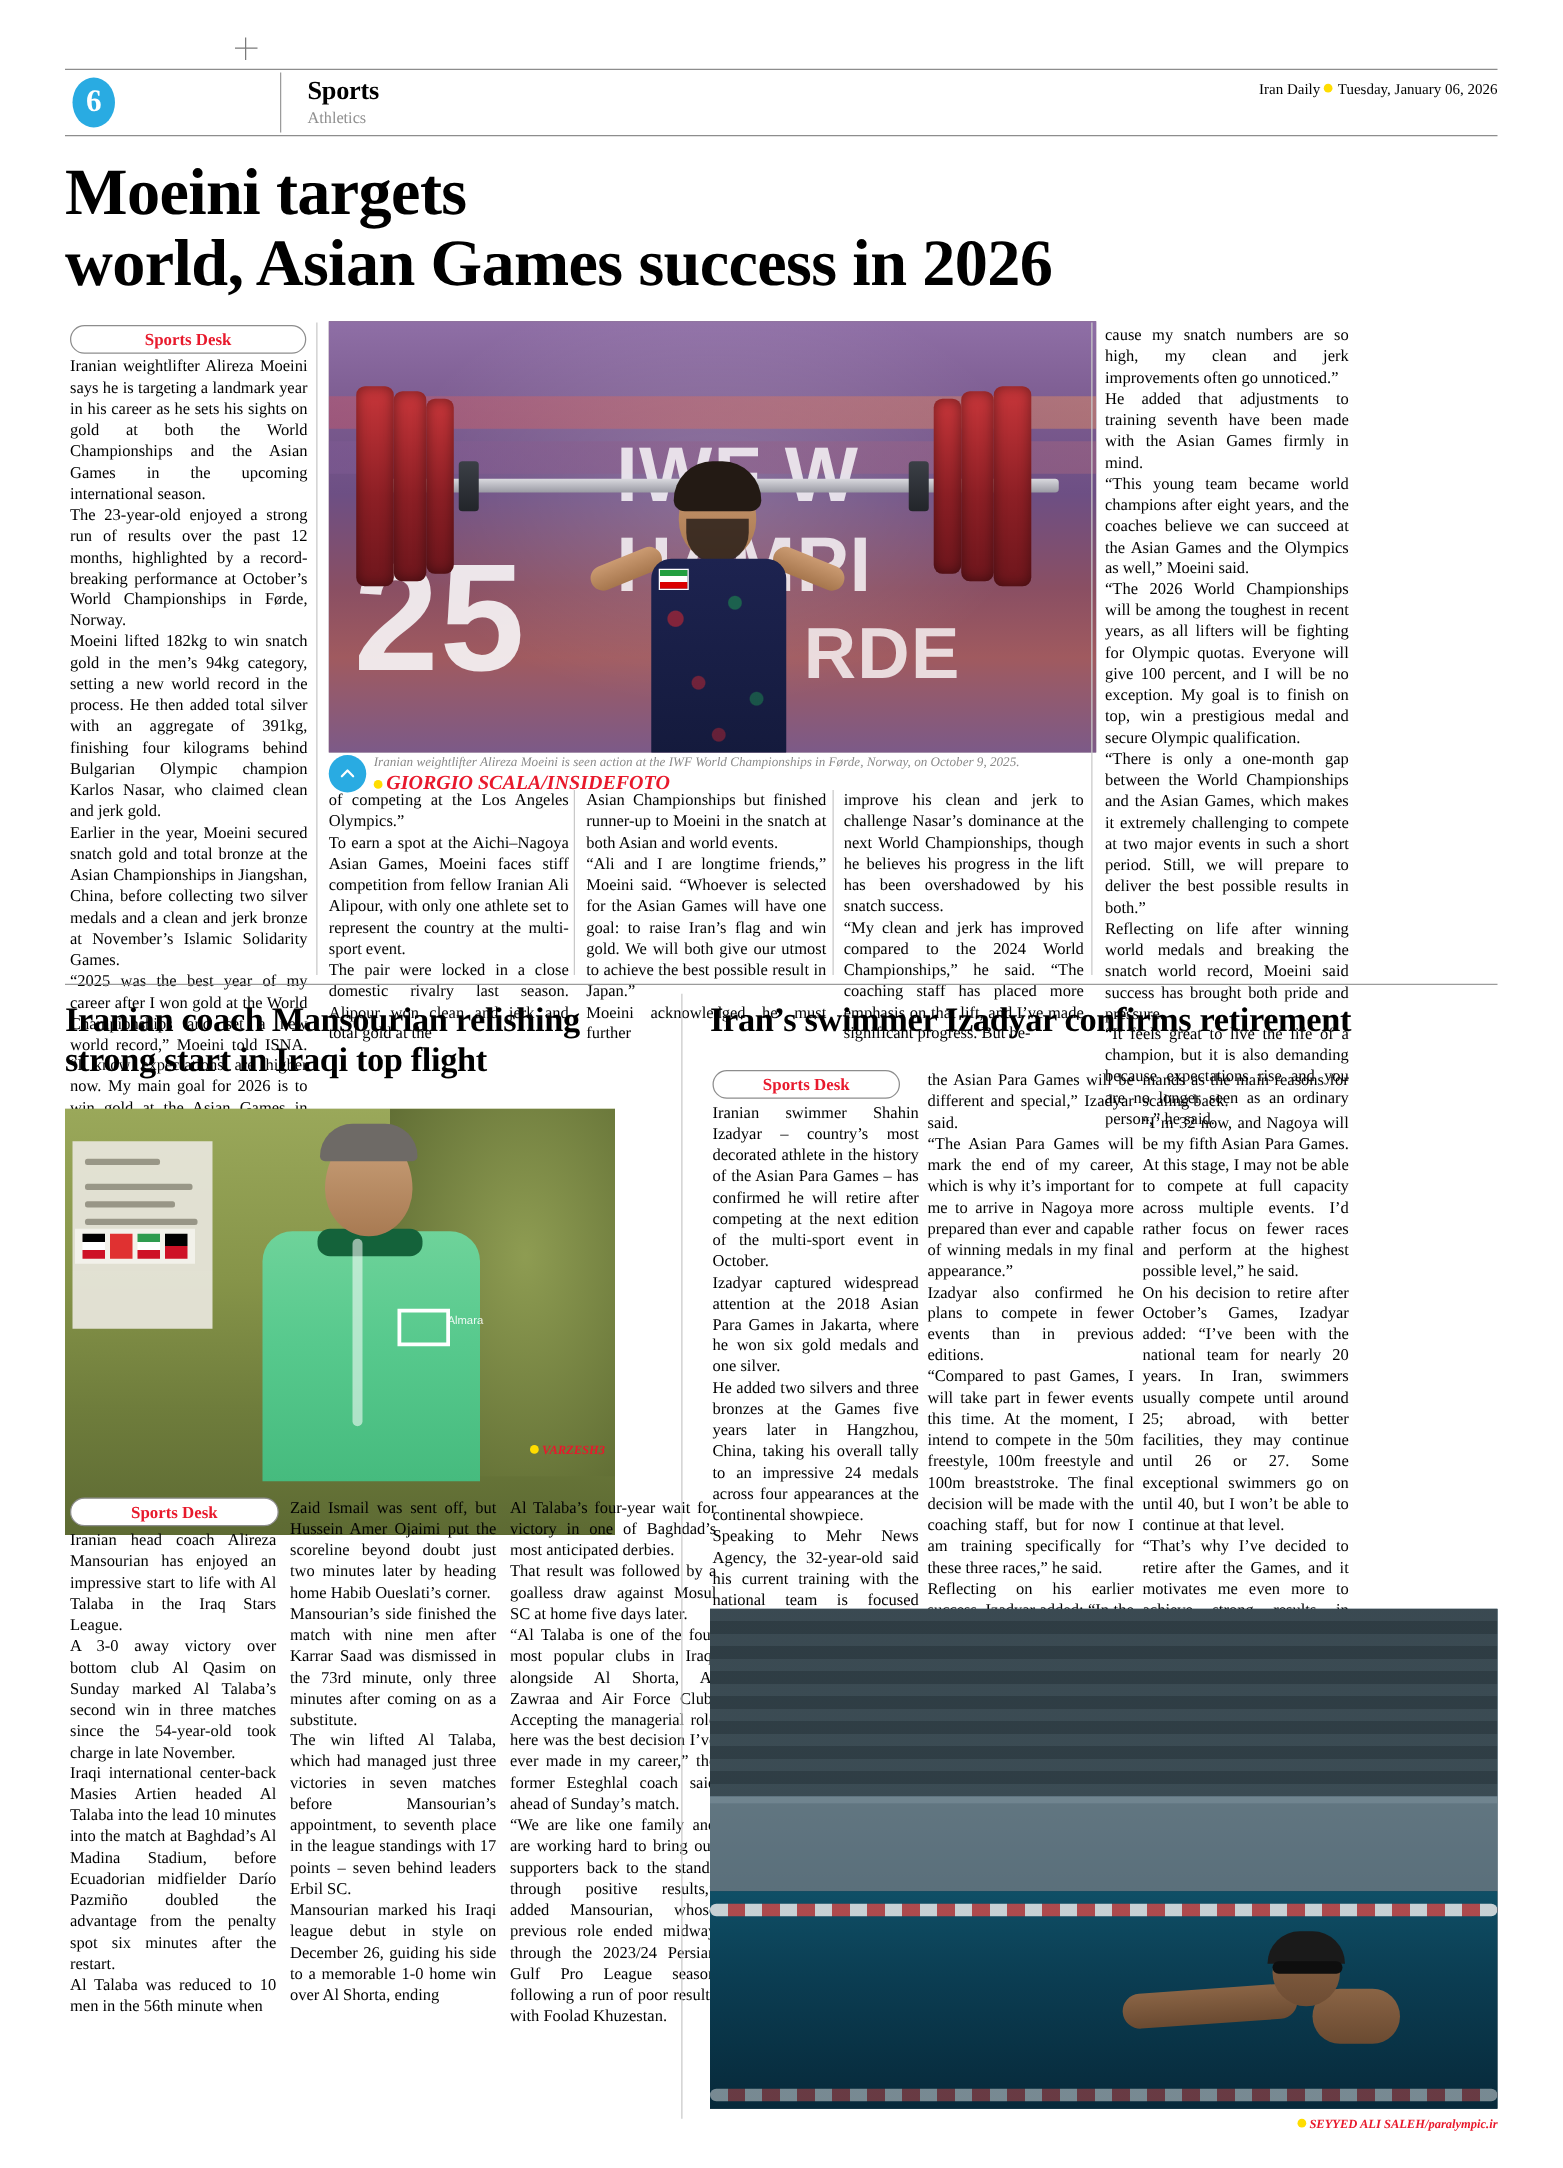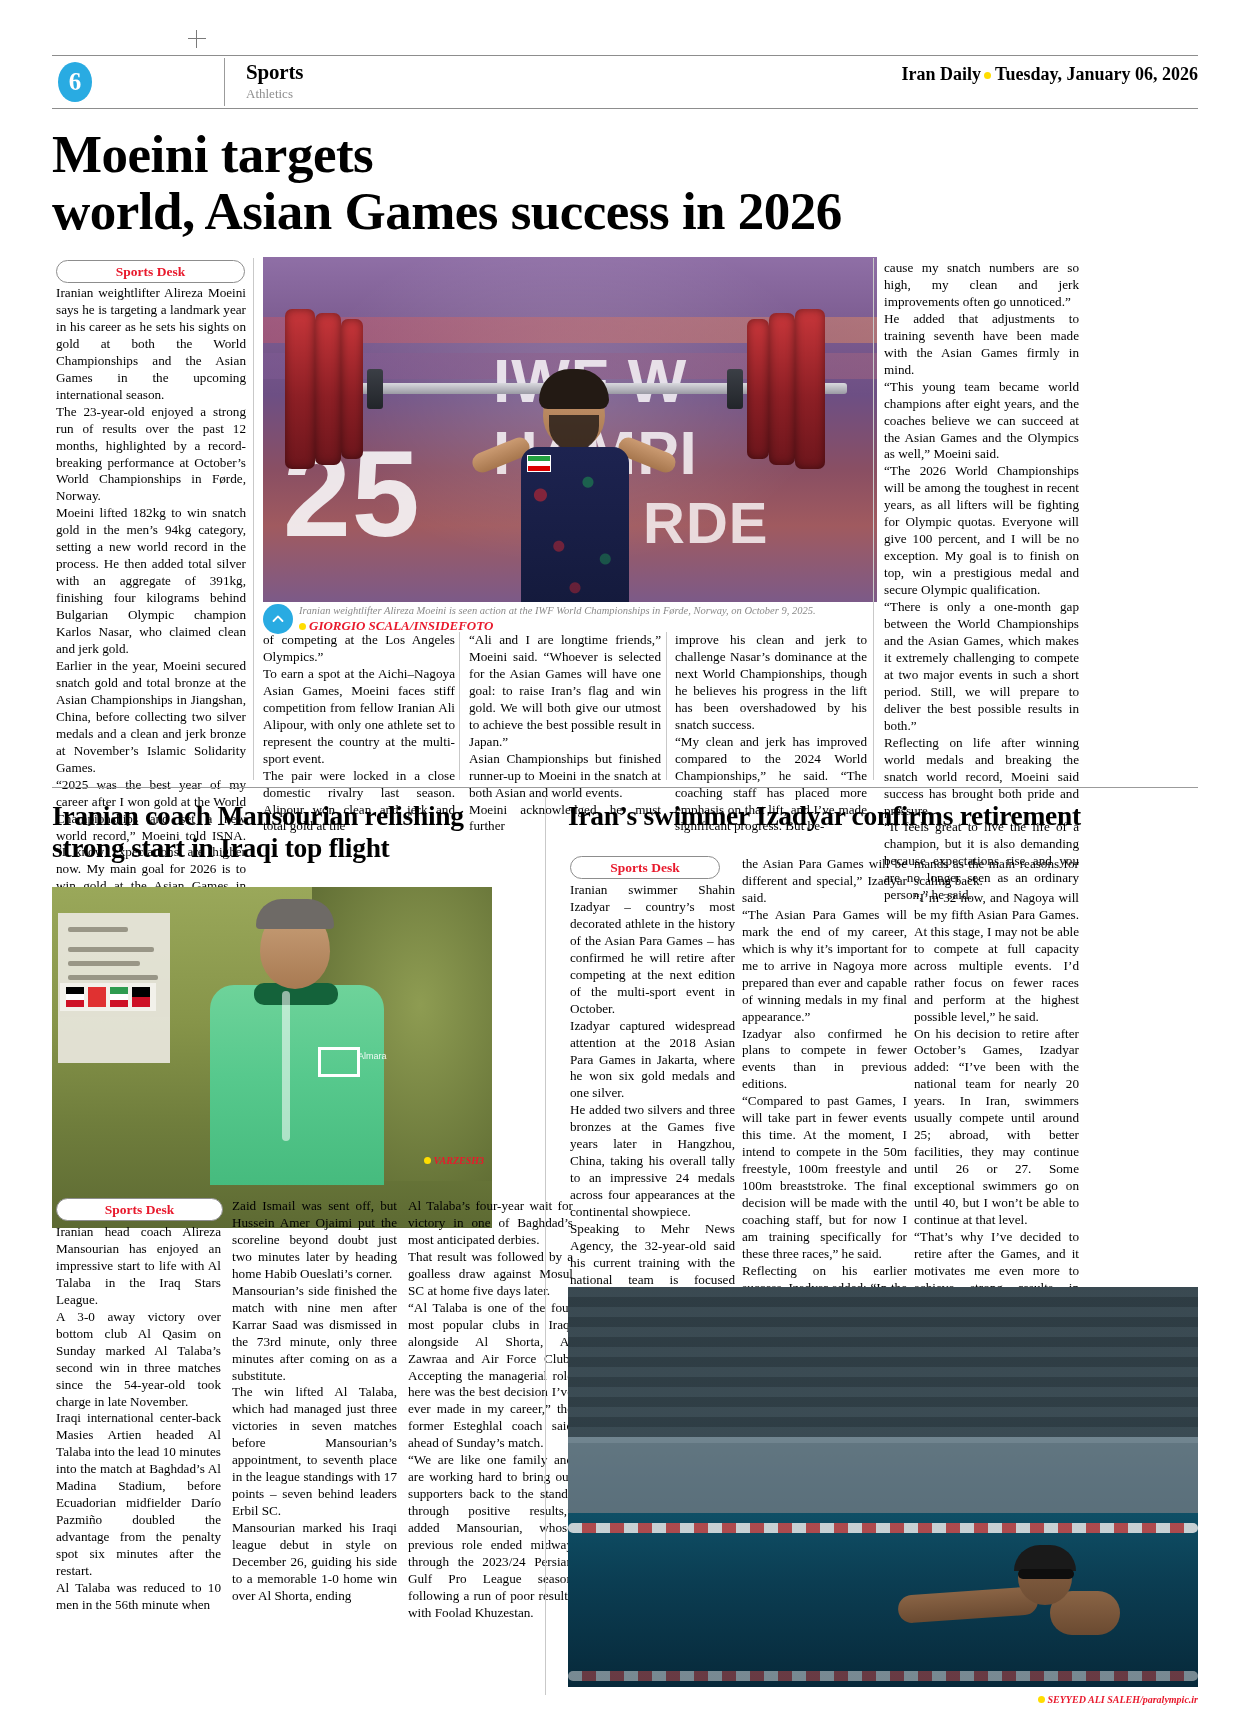--- a/index.html
+++ b/index.html
@@ -24,21 +24,21 @@
   .mast-rule{height:1px;background:#8d8d8d;width:100%;}
   .mast-inner{position:relative;height:52px;}
   .pagenum{
     position:absolute;left:6px;top:6px;width:34px;height:40px;border-radius:50%;
     background:#29abe2;color:#fff;font-family:"Liberation Serif",serif;
     font-weight:bold;font-size:25px;display:flex;align-items:center;justify-content:center;
   }
   .mast-div{position:absolute;left:172px;top:2px;width:1px;height:48px;background:#9b9b9b;}
   .sec-title{position:absolute;left:194px;top:4px;font-weight:bold;font-size:21px;letter-spacing:-0.2px;}
   .sec-sub{position:absolute;left:194px;top:30px;font-size:13px;color:#8f8f8f;}
-  .mast-right{position:absolute;right:0;top:8px;font-size:18px;font-weight:bold;white-space:nowrap;}
+  .mast-right{position:absolute;right:0;top:8px;font-size:12px;font-weight:normal;white-space:nowrap;}
   .dot-y{display:inline-block;width:7px;height:7px;border-radius:50%;background:#ffdd00;margin:0 4px 0 3px;vertical-align:1px;}
 
   
   .headline{
     position:absolute;left:52px;top:126px;width:1000px;
     font-family:"Liberation Serif",serif;font-weight:bold;
     font-size:53px;line-height:1.08;letter-spacing:-0.5px;
   }
 
   
@@ -105,21 +105,21 @@
   .armL{position:absolute;left:-38px;top:70px;width:60px;height:20px;transform:rotate(-22deg);
     border-radius:10px;background:linear-gradient(180deg,#cb9b72,#a6764d);}
   .armR{position:absolute;left:108px;top:70px;width:60px;height:20px;transform:rotate(22deg);
     border-radius:10px;background:linear-gradient(180deg,#cb9b72,#a6764d);}
 
   .photo1-caption{position:absolute;left:263px;top:604px;width:614px;}
   .cap-circle{position:absolute;left:0;top:0;width:30px;height:30px;border-radius:50%;background:#29abe2;
     display:flex;align-items:center;justify-content:center;}
   .cap-circle svg{display:block;}
   .cap-text{position:absolute;left:36px;top:0;font-style:italic;font-size:10.5px;color:#8a8a8a;line-height:1.25;}
-  .cap-credit{position:absolute;left:36px;top:14px;font-style:italic;font-weight:bold;font-size:13px;color:#e8192c;}
+  .cap-credit{position:absolute;left:36px;top:14px;font-style:italic;font-weight:bold;font-size:16px;color:#e8192c;}
   .cdot{display:inline-block;width:7px;height:7px;border-radius:50%;background:#ffdd00;margin-right:3px;}
   .vr{position:absolute;background:#c9c9c9;width:1px;}
 
   
   .sub-headline{
     position:absolute;font-weight:bold;font-size:27.5px;line-height:1.18;
     letter-spacing:-0.3px;font-family:"Liberation Serif",serif;
   }
 
   
@@ -244,22 +244,22 @@
       <p>“2025 was the best year of my career after I won gold at the World Championships and set a new world record,” Moeini told ISNA. “I know expectations are higher now. My main goal for 2026 is to win gold at the Asian Games in September.</p>
       <p>“Then there are the World Championships in October, which will be the first Olympic qualifying event. I want to perform strongly there and begin my Olympic qualification campaign in the best possible way, with the ultimate aim</p>
     </div>
 
   <div class="col" style="left:263px;top:632px;width:192px;">
       <p>of competing at the Los Angeles Olympics.”</p>
       <p>To earn a spot at the Aichi–Nagoya Asian Games, Moeini faces stiff competition from fellow Iranian Ali Alipour, with only one athlete set to represent the country at the multi-sport event.</p>
       <p>The pair were locked in a close domestic rivalry last season. Alipour won clean and jerk and total gold at the</p>
     </div>
   <div class="col" style="left:469px;top:632px;width:192px;">
+      <p>Asian Championships but finished runner-up to Moeini in the snatch at both Asian and world events.</p>
       <p>“Ali and I are longtime friends,” Moeini said. “Whoever is selected for the Asian Games will have one goal: to raise Iran’s flag and win gold. We will both give our utmost to achieve the best possible result in Japan.”</p>
-      <p>Asian Championships but finished runner-up to Moeini in the snatch at both Asian and world events.</p>
       <p>Moeini acknowledged he must further</p>
     </div>
   <div class="col" style="left:675px;top:632px;width:192px;">
       <p>improve his clean and jerk to challenge Nasar’s dominance at the next World Championships, though he believes his progress in the lift has been overshadowed by his snatch success.</p>
       <p>“My clean and jerk has improved compared to the 2024 World Championships,” he said. “The coaching staff has placed more emphasis on that lift, and I’ve made significant progress. But be-</p>
     </div>
   <div class="col" style="left:884px;top:260px;width:195px;">
       <p>cause my snatch numbers are so high, my clean and jerk improvements often go unnoticed.”</p>
       <p>He added that adjustments to training seventh have been made with the Asian Games firmly in mind.</p>
       <p>“This young team became world champions after eight years, and the coaches believe we can succeed at the Asian Games and the Olympics as well,” Moeini said.</p>

